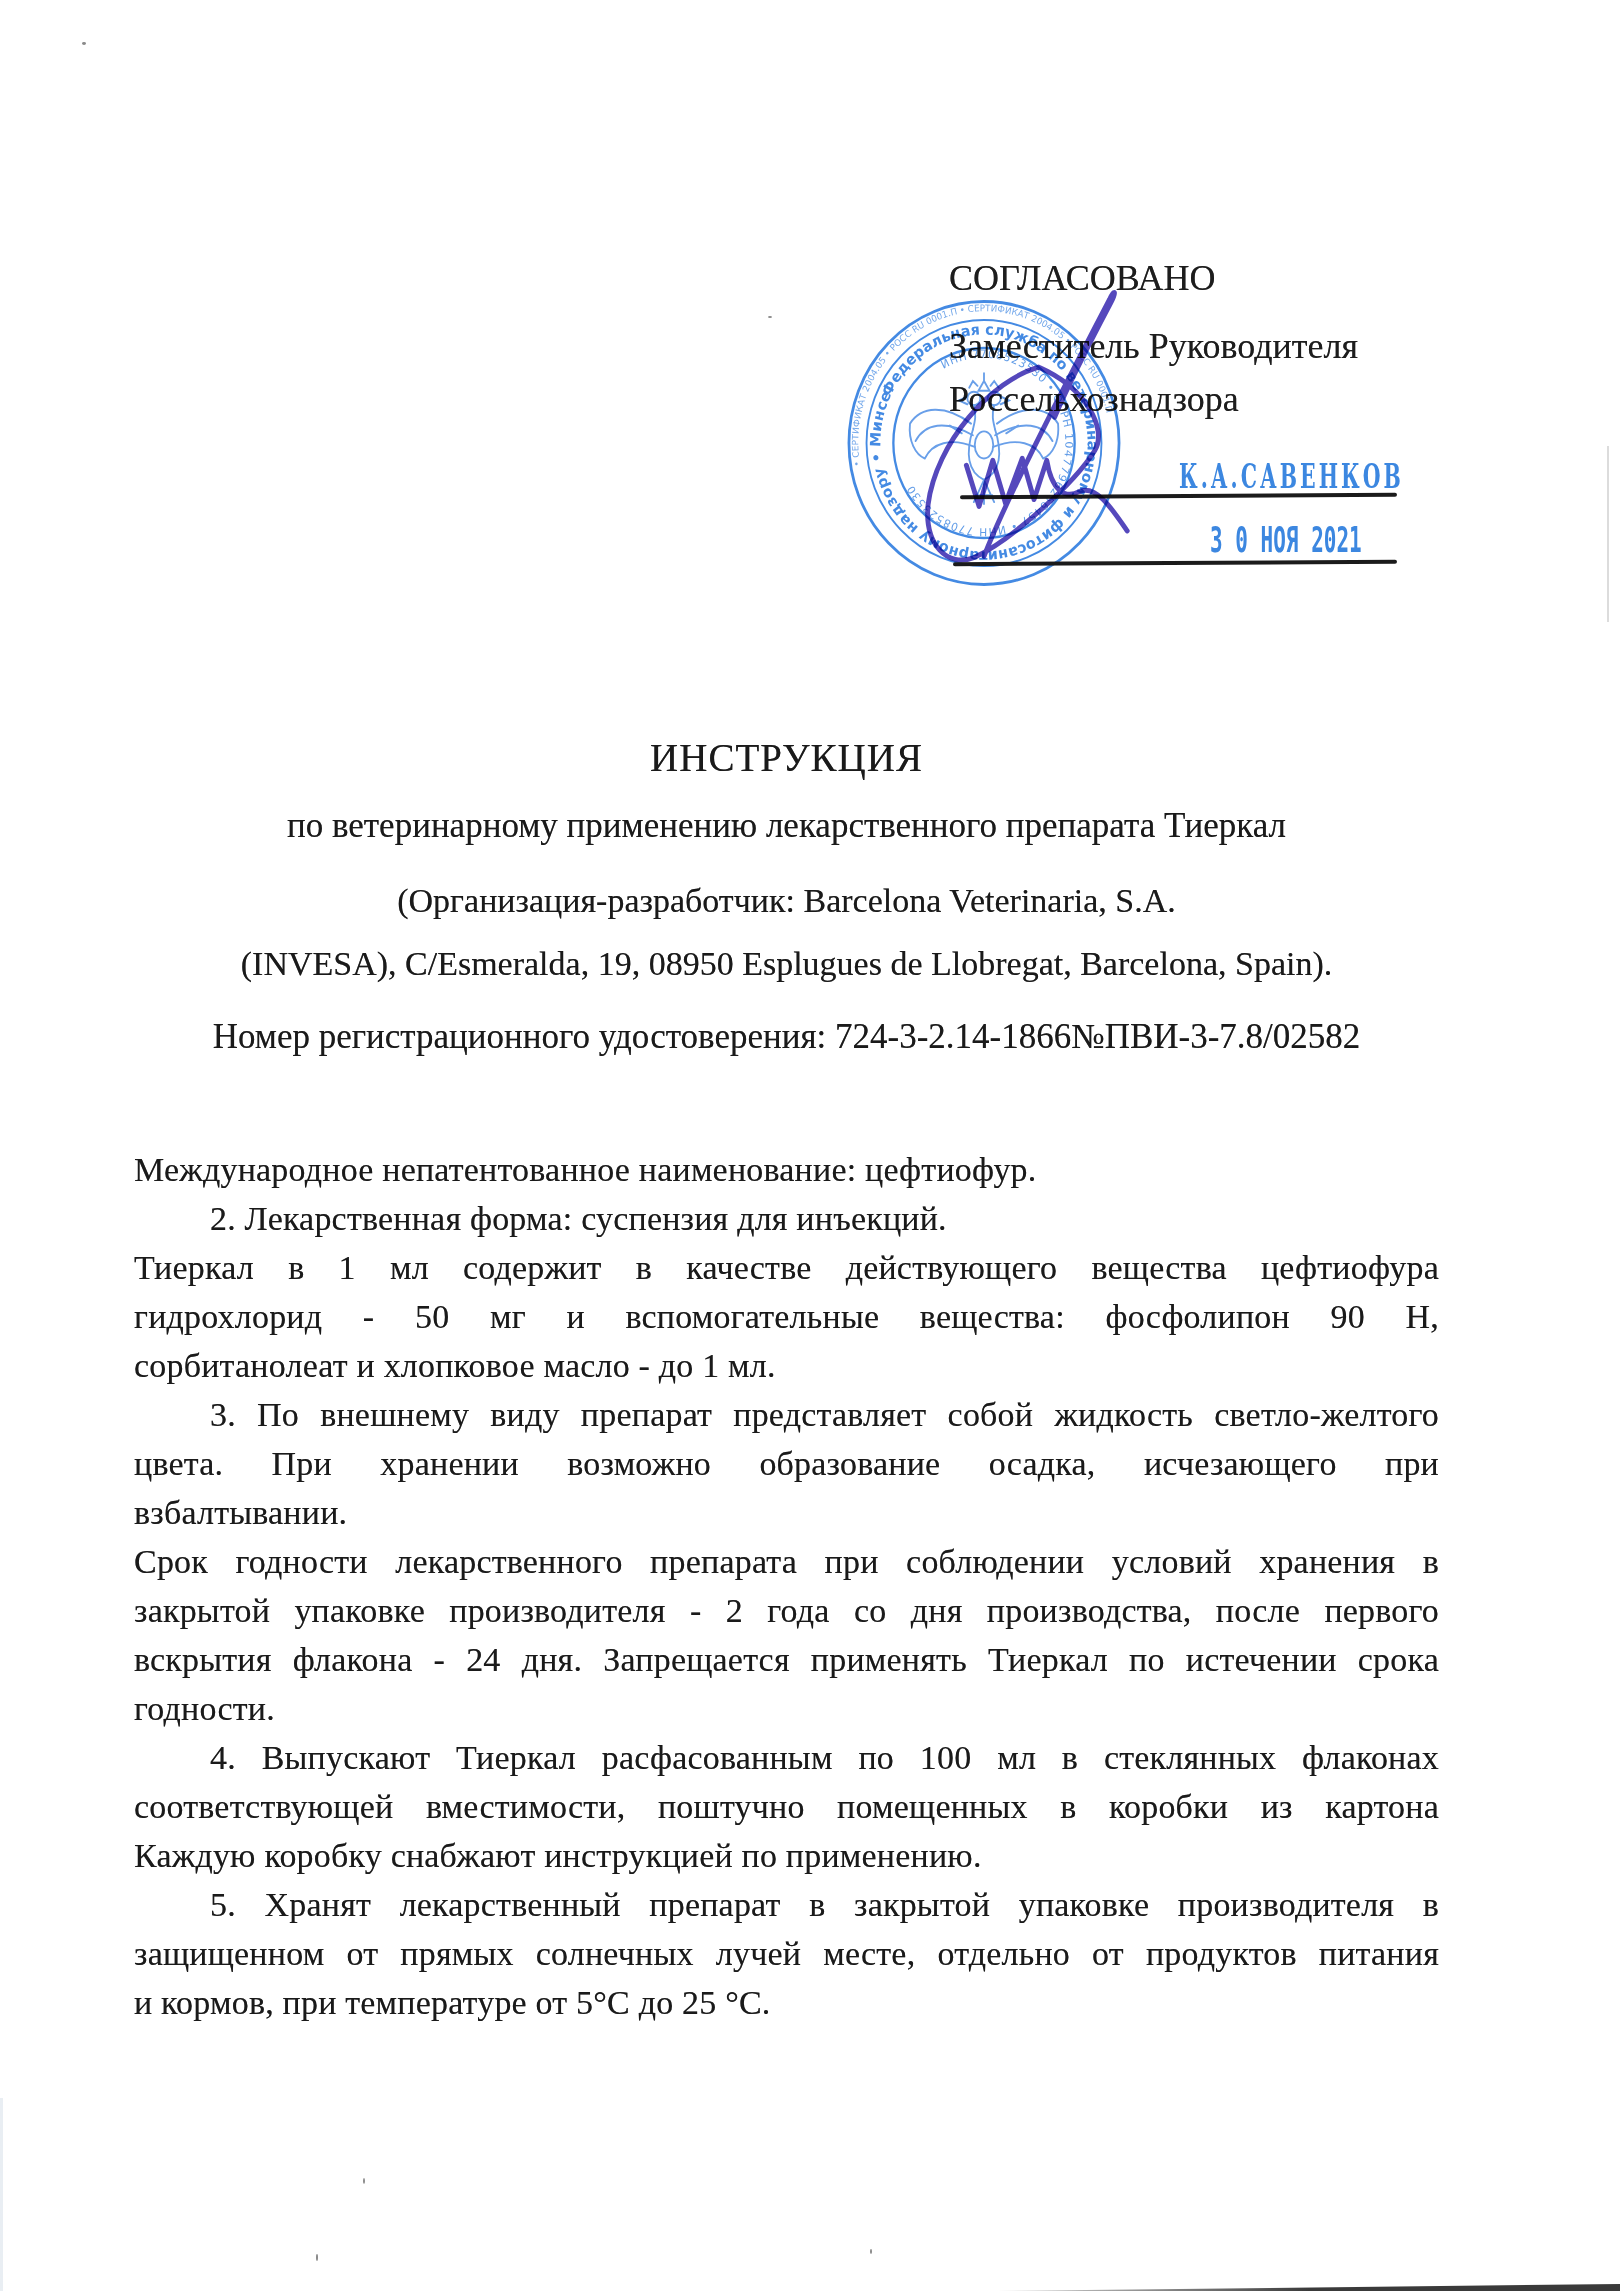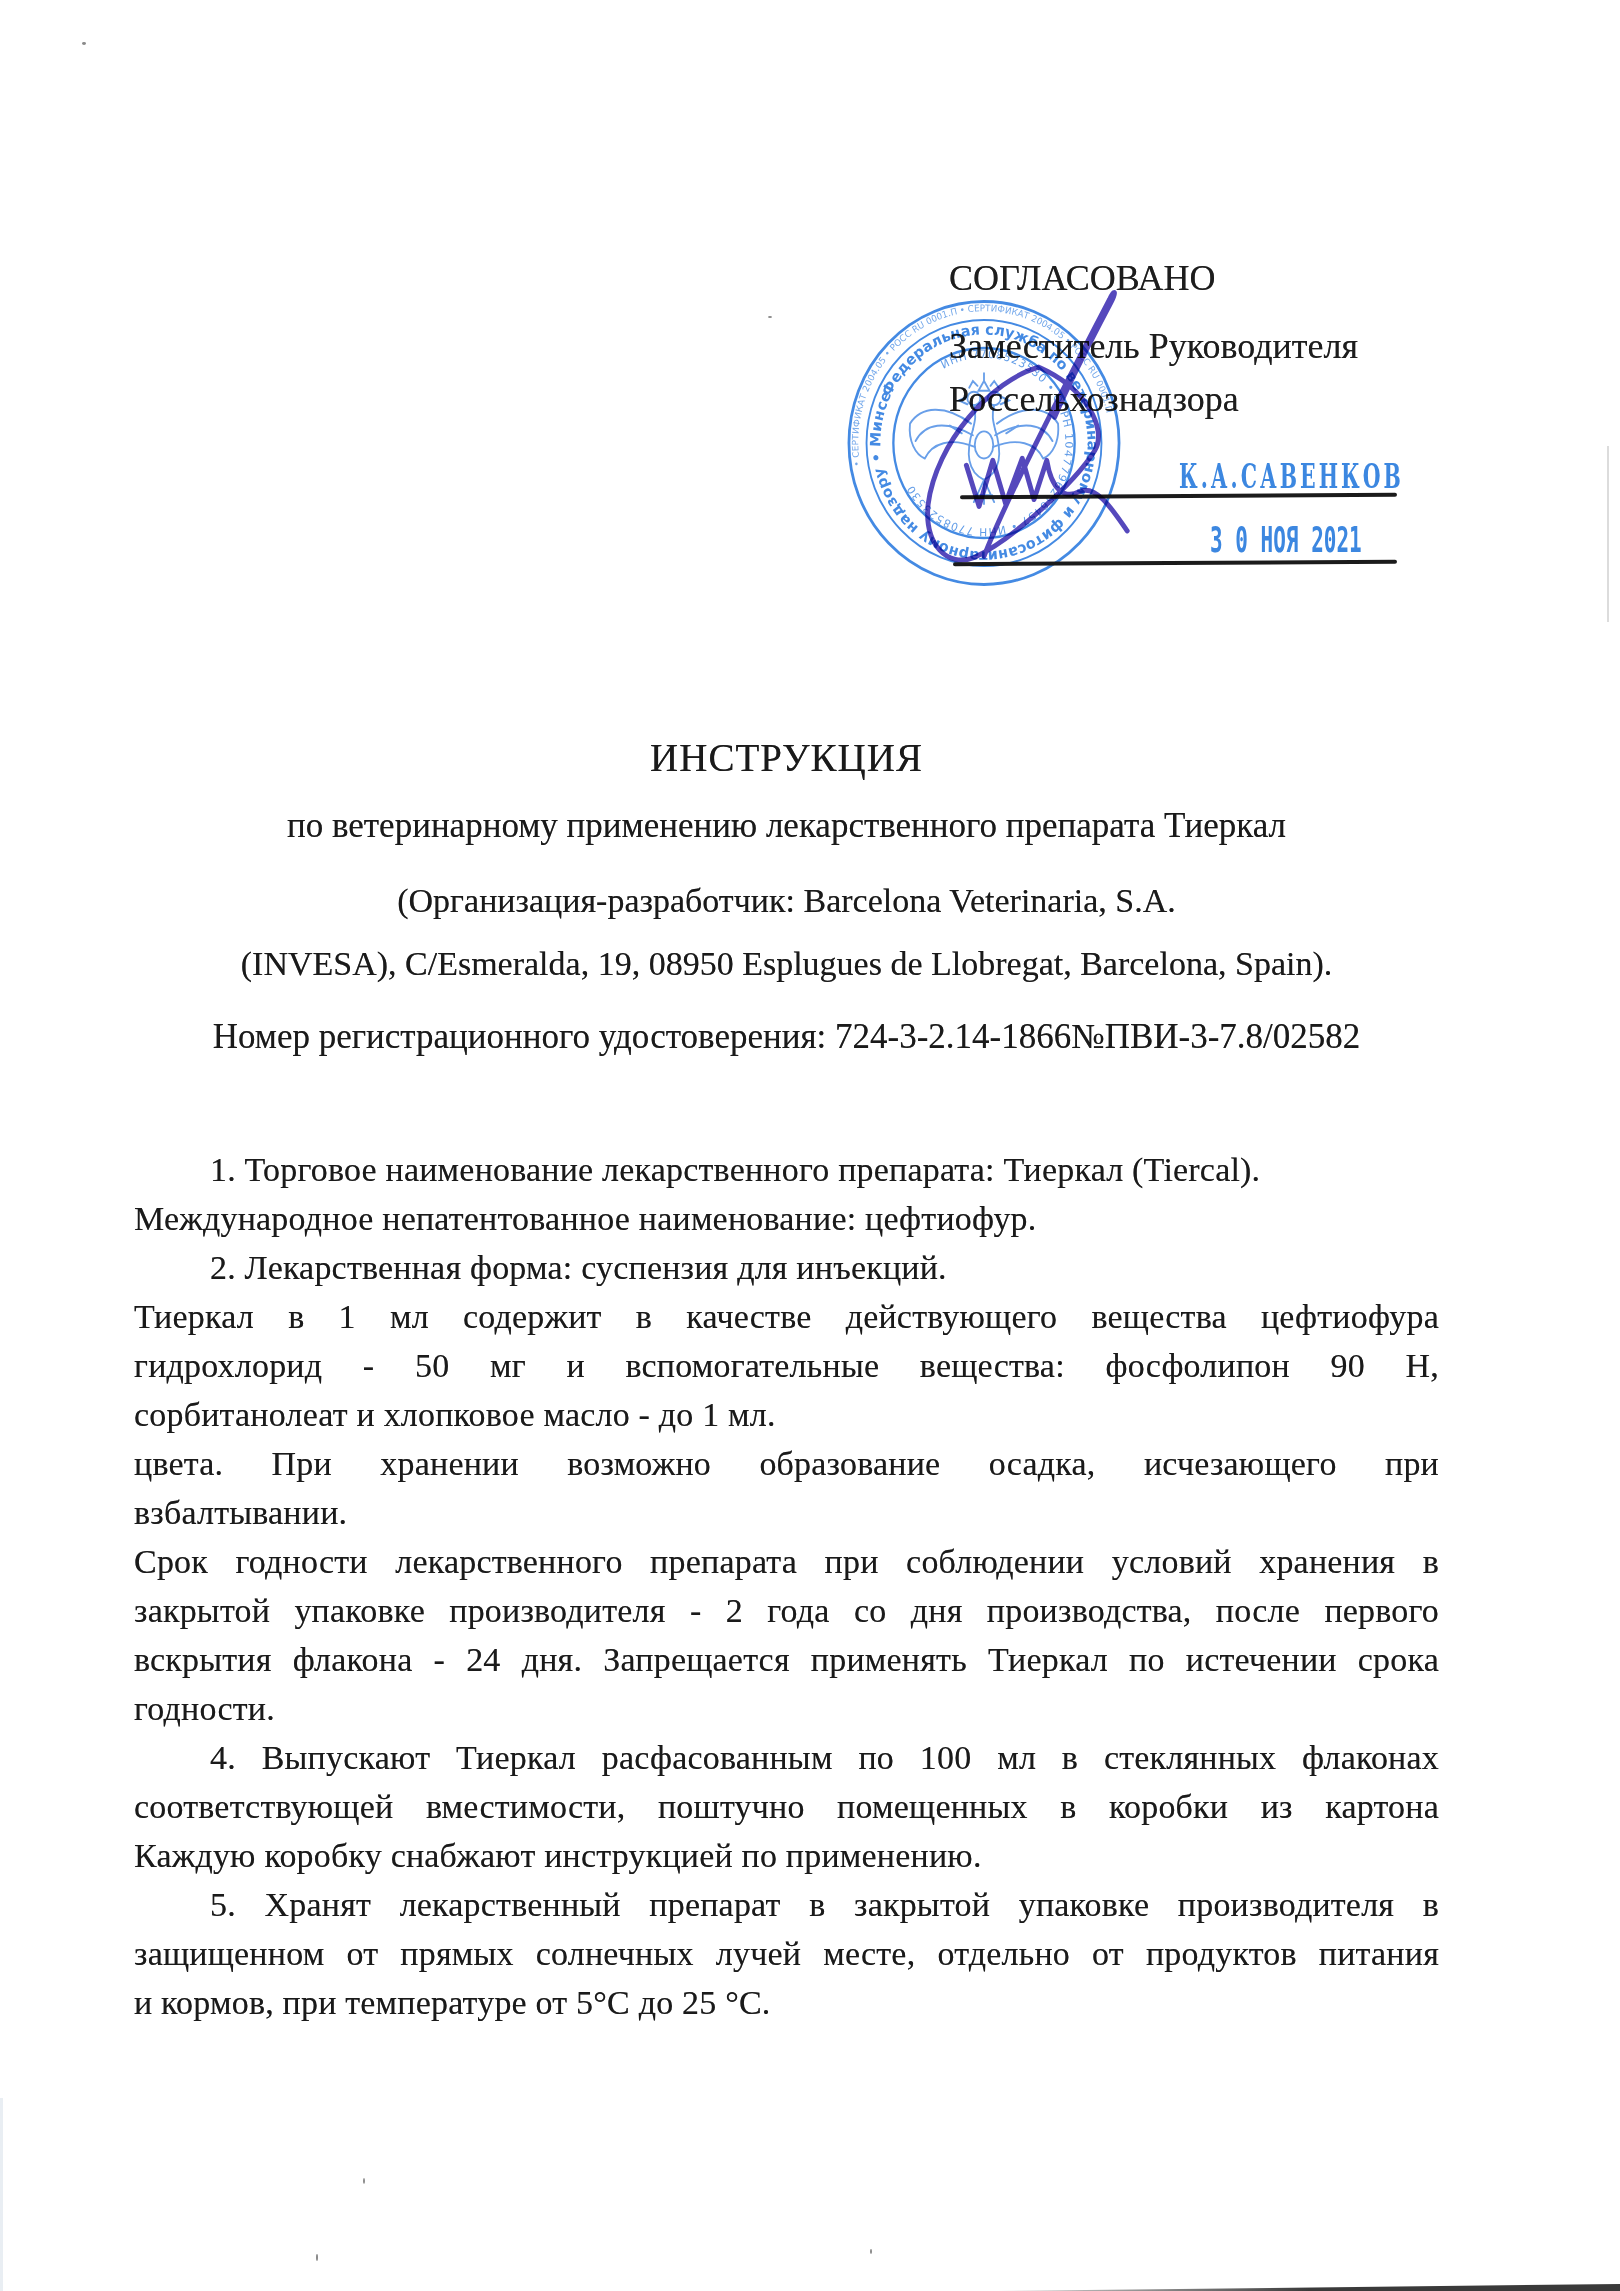--- a/index.html
+++ b/index.html
@@ -107,26 +107,26 @@
   </svg>
 
   <div class="abs center-block doc-title" style="top:735px;">ИНСТРУКЦИЯ</div>
   <div class="abs center-block doc-subtitle" style="top:806px;">по ветеринарному применению лекарственного препарата Тиеркал</div>
   <div class="abs center-block doc-dev" style="top:882px;">(Организация-разработчик: Barcelona Veterinaria, S.A.</div>
   <div class="abs center-block doc-dev" style="top:945px;">(INVESA), C/Esmeralda, 19, 08950 Esplugues de Llobregat, Barcelona, Spain).</div>
   <div class="abs center-block doc-reg" style="top:1017px;">Номер регистрационного удостоверения: 724-3-2.14-1866№ПВИ-3-7.8/02582</div>
 
 
   <div class="abs body-block">
-    <div class="bl ind">1. Торговое наименование лекарственного препарата: Тиеркал (Tiercal).</div>
     <div class="bl">Международное непатентованное наименование: цефтиофур.</div>
     <div class="bl ind">2. Лекарственная форма: суспензия для инъекций.</div>
     <div class="bl j">Тиеркал в 1 мл содержит в качестве действующего вещества цефтиофура</div>
     <div class="bl j">гидрохлорид - 50 мг и вспомогательные вещества: фосфолипон 90 Н,</div>
     <div class="bl">сорбитанолеат и хлопковое масло - до 1 мл.</div>
+    <div class="bl ind j">3. По внешнему виду препарат представляет собой жидкость светло-желтого</div>
     <div class="bl j">цвета. При хранении возможно образование осадка, исчезающего при</div>
     <div class="bl">взбалтывании.</div>
     <div class="bl j">Срок годности лекарственного препарата при соблюдении условий хранения в</div>
     <div class="bl j">закрытой упаковке производителя - 2 года со дня производства, после первого</div>
     <div class="bl j">вскрытия флакона - 24 дня. Запрещается применять Тиеркал по истечении срока</div>
     <div class="bl">годности.</div>
     <div class="bl ind j">4. Выпускают Тиеркал расфасованным по 100 мл в стеклянных флаконах</div>
     <div class="bl j">соответствующей вместимости, поштучно помещенных в коробки из картона</div>
     <div class="bl">Каждую коробку снабжают инструкцией по применению.</div>
     <div class="bl ind j">5. Хранят лекарственный препарат в закрытой упаковке производителя в</div>

